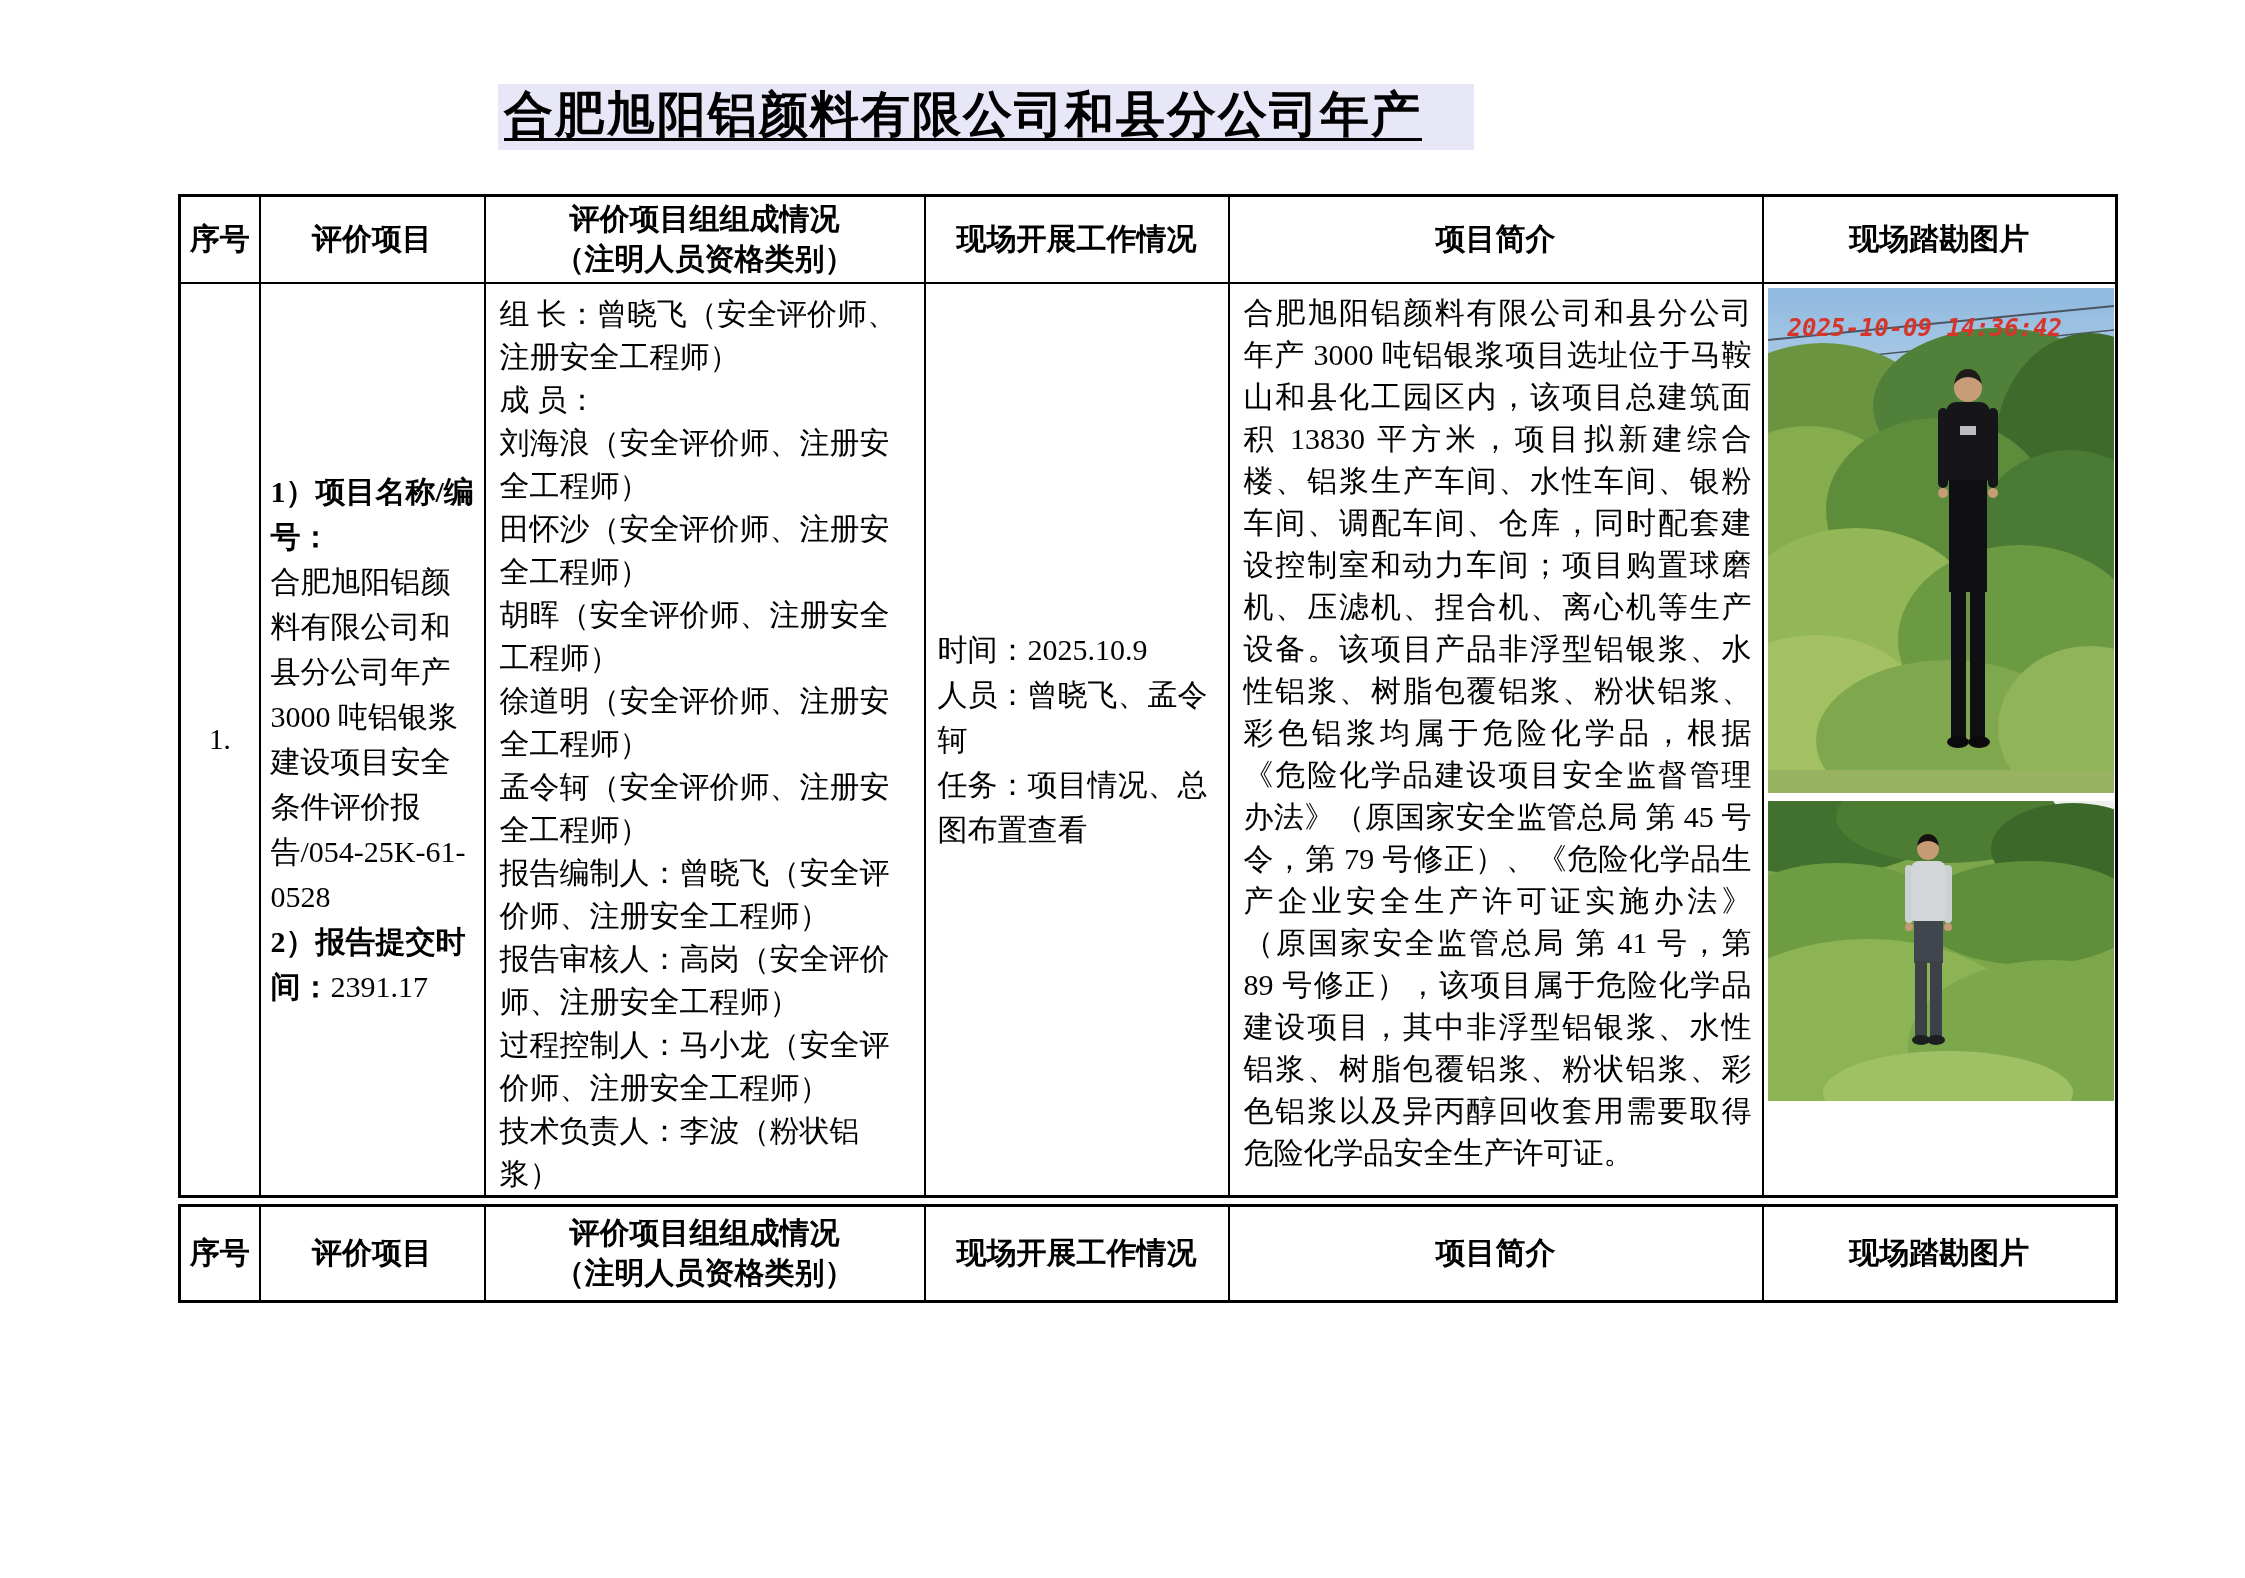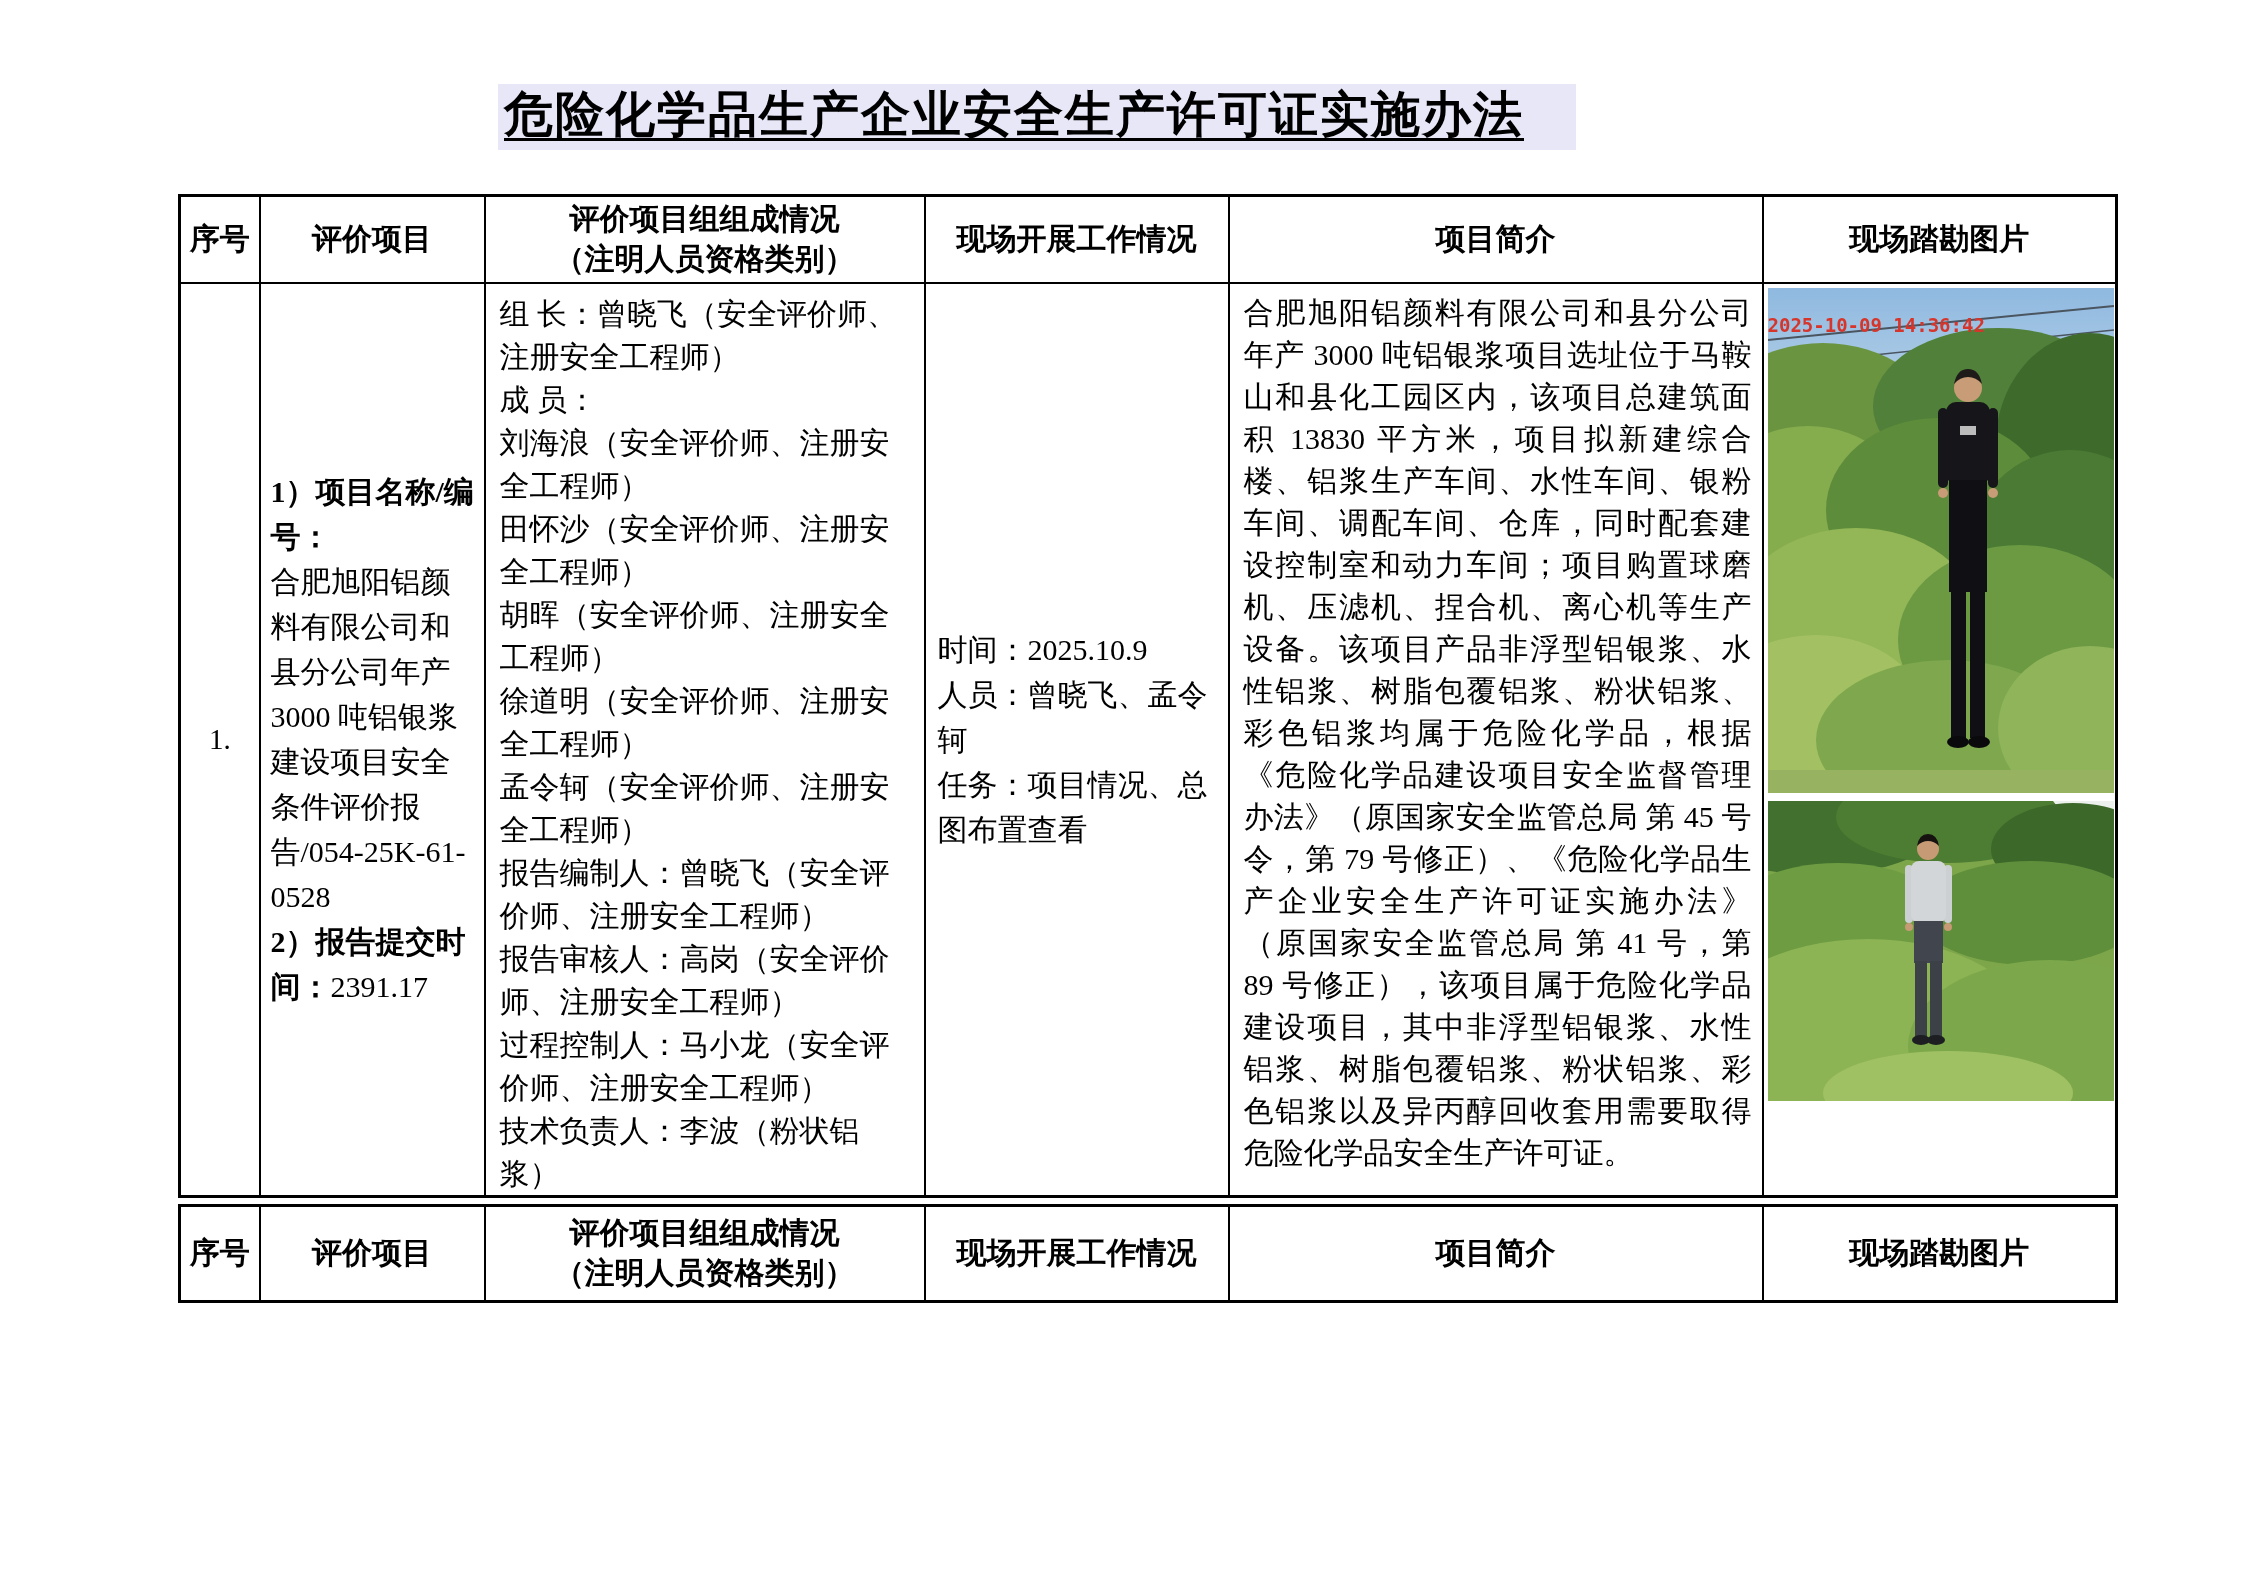--- a/index.html
+++ b/index.html
@@ -45,32 +45,32 @@
   .cell-sitework{vertical-align:middle;padding:0 6px 0 12px;line-height:45px;}
   .cell-intro{vertical-align:top;padding:8px 10px 0 14px;line-height:42px;text-align:justify;}
   .cell-intro2{vertical-align:top;padding:8px 10px 0 14px;line-height:43px;text-align:justify;}
   .cell-photos{vertical-align:top;padding:4px;}
   
   .photo{position:relative;width:346px;}
   .photo1{height:505px;margin-bottom:8px;}
   .photo2{height:300px;}
   .photo svg{display:block;width:100%;height:100%;}
   .timestamp{
-    position:absolute;left:0;top:26px;
-    font-family:"DejaVu Sans Mono",monospace;font-weight:bold;
-    font-size:19px;color:#d5352b;white-space:nowrap;
+    position:absolute;left:20px;top:26px;
+    font-family:"DejaVu Sans Mono",monospace;font-weight:bold;font-style:italic;
+    font-size:24px;color:#d5352b;white-space:nowrap;
   }
 </style>
 </head>
 <body>
 
 <div class="page">
 
   <div class="title-band">
-    <span class="title-text">危险化学品生产企业安全生产许可证实施办法</span>
+    <span class="title-text">合肥旭阳铝颜料有限公司和县分公司年产</span>
   </div>
 
   <div class="tables">
 
     <table class="doc t1">
       <colgroup>
         <col style="width:80px">
           <col style="width:225px">
           <col style="width:440px">
         <col style="width:304px">

